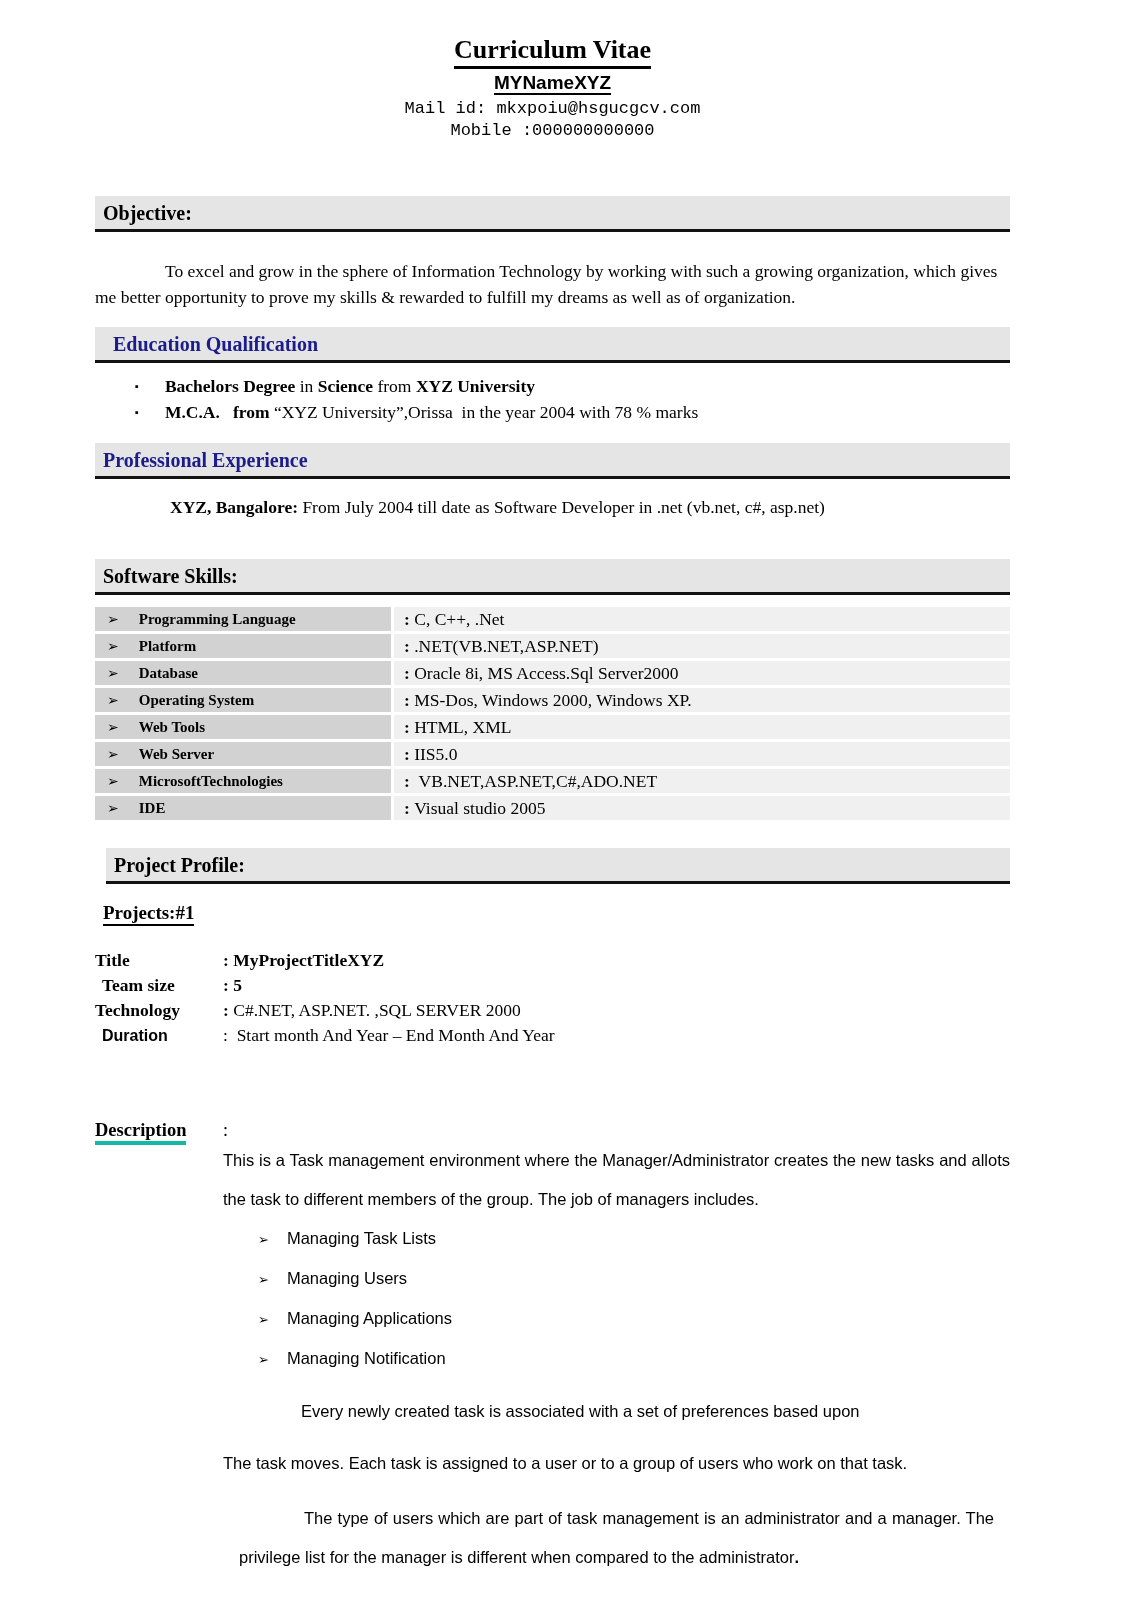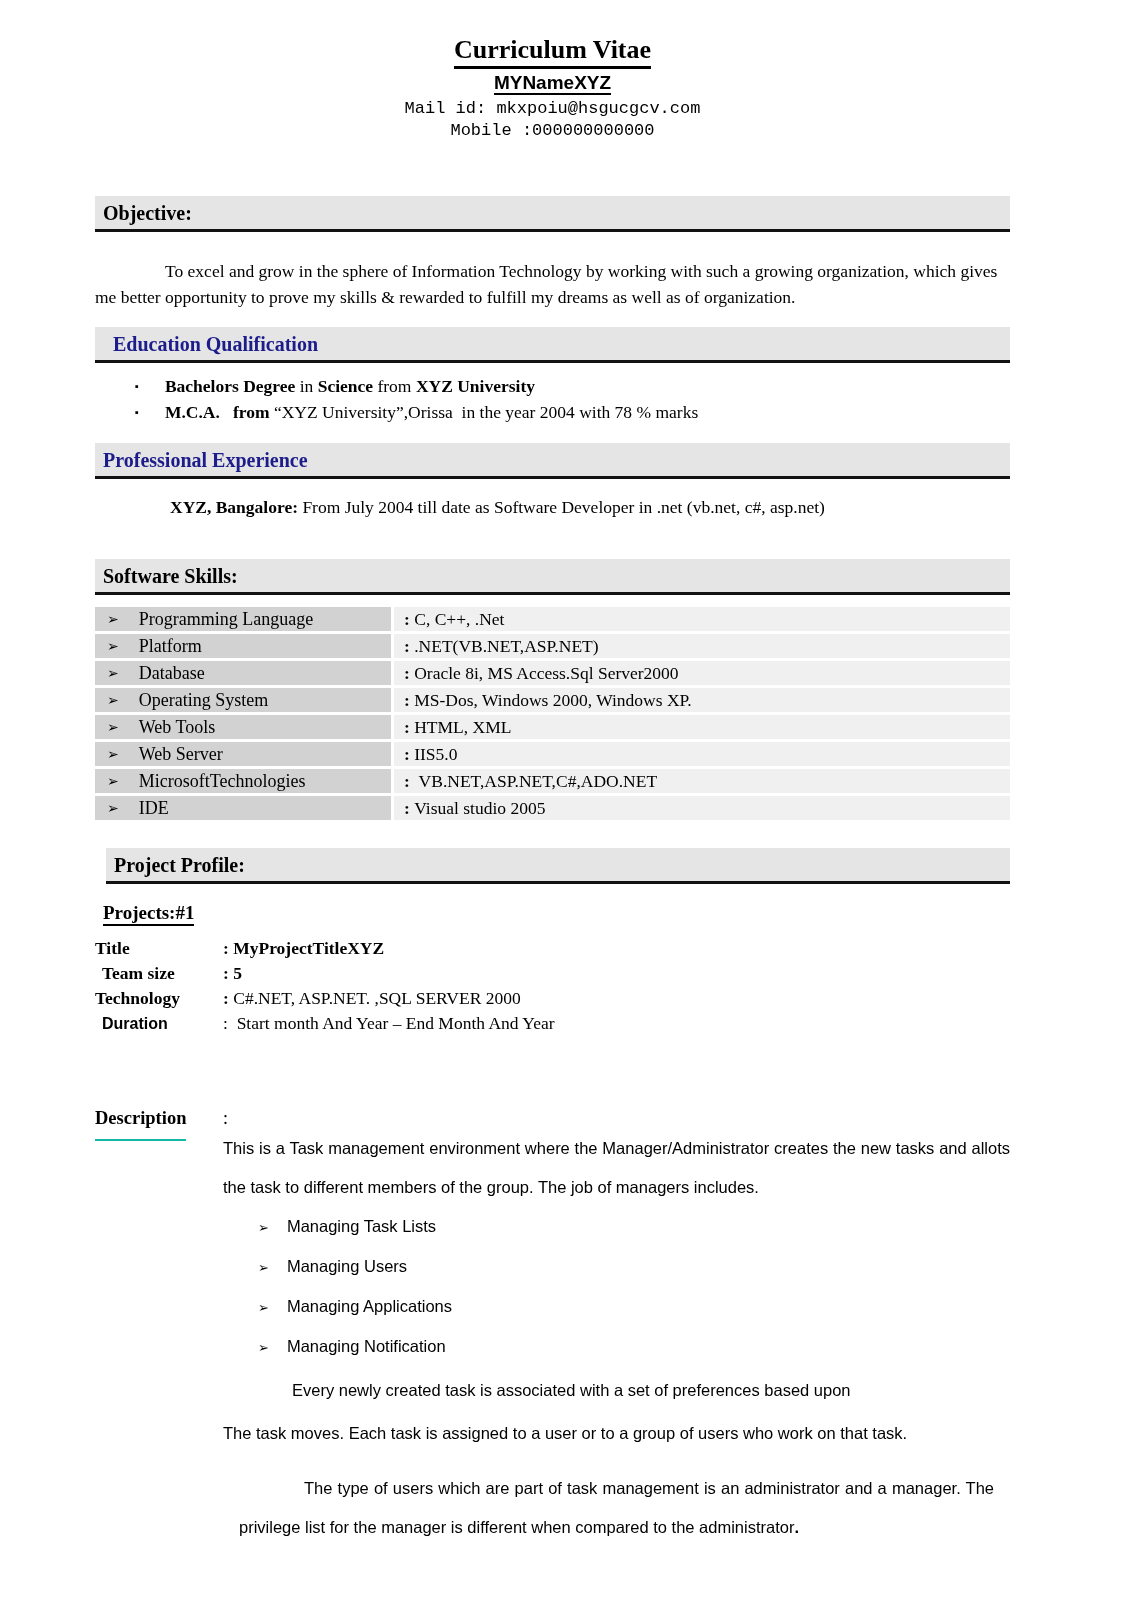--- a/index.html
+++ b/index.html
@@ -78,52 +78,52 @@
   .skills-table { margin-top: 12px; }
   .srow { display: flex; margin-bottom: 3px; }
   .scl {
     width: 296px; background: #d2d2d2;
     display: flex; align-items: center;
     padding: 1px 0 1px 12px;
     margin-right: 3px;
     min-height: 24px;
   }
   .arw { font-family: "DejaVu Sans", sans-serif; font-size: 14px; margin-right: 20px; }
-  .slbl { font-size: 18px; font-weight: normal; }
+  .slbl { font-size: 15px; font-weight: bold; }
   .scr {
     flex: 1; background: #f0f0f0;
     padding: 1px 0 1px 10px;
     font-size: 17.5px; line-height: 22px;
     display: flex; align-items: center;
   }
   .sval { white-space: pre-wrap; }
 
   
   .bar-project { margin-top: 28px; margin-left: 11px; }
   .projects-sub {
     margin-top: 18px; padding-left: 8px;
     font-size: 19px; font-weight: bold;
   }
   .projects-sub span { border-bottom: 2px solid #000; padding-bottom: 1px; }
-  .proj-fields { margin-top: 12px; font-size: 17.5px; }
+  .proj-fields { margin-top: 24px; font-size: 17.5px; }
   .pf-row { display: flex; line-height: 25px; }
   .pf-label { width: 128px; font-weight: bold; }
   .pf-label.indent { padding-left: 7px; }
   .pf-label.sans { font-family: "Liberation Sans", sans-serif; font-size: 16px; }
   .pf-val { white-space: pre-wrap; }
   .pf-val.bold { font-weight: bold; }
 
   
   .desc-block { margin-top: 72px; }
   .desc-head { display: flex; font-size: 18px; }
   .desc-label {
     width: 128px; font-weight: bold;
     font-size: 18.5px;
   }
-  .desc-label span { border-bottom: 2px solid #14b8a6; padding-bottom: 11px; }
+  .desc-label span { border-bottom: 4px solid #14b8a6; padding-bottom: 1px; }
   .desc-body {
     margin-left: 128px;
     font-family: "Liberation Sans", sans-serif;
     font-size: 16.5px; line-height: 39px;
     text-align: justify;
   }
   .desc-p1 { margin-top: 2px; }
   .desc-bullets { }
   .desc-bullet-row { padding-left: 35px; text-align: left; }
   .desc-bullet-row .arw { margin-right: 18px; font-size: 13px; }
@@ -267,19 +267,19 @@
       <div>:</div>
     </div>
     <div class="desc-body">
       <p class="desc-p1" style="margin:0;">This is a Task management environment where the Manager/Administrator creates the new tasks and allots the task to different members of the group. The job of managers includes.</p>
       <div class="desc-bullets">
         <div class="desc-bullet-row"><span class="arw">➢</span><span>Managing Task Lists</span></div>
         <div class="desc-bullet-row"><span class="arw">➢</span><span>Managing Users</span></div>
         <div class="desc-bullet-row"><span class="arw">➢</span><span>Managing Applications</span></div>
         <div class="desc-bullet-row"><span class="arw">➢</span><span>Managing Notification</span></div>
       </div>
-      <p class="desc-p2" style="margin:4px;">Every newly created task is associated with a set of preferences based upon</p>
+      <p class="desc-p2" style="margin:13px;">Every newly created task is associated with a set of preferences based upon</p>
       <p class="desc-p3" style="margin:0;">The task moves. Each task is assigned to a user or to a group of users who work on that task.</p>
       <p class="desc-p4" style="margin:16px;"><span>The type of users which are part of task management is an administrator and a manager. The privilege list for the manager is different when compared to the administrator</span><span class="b">.</span></p>
     </div>
   </div>
 
 </div>
 
 </body></html>

